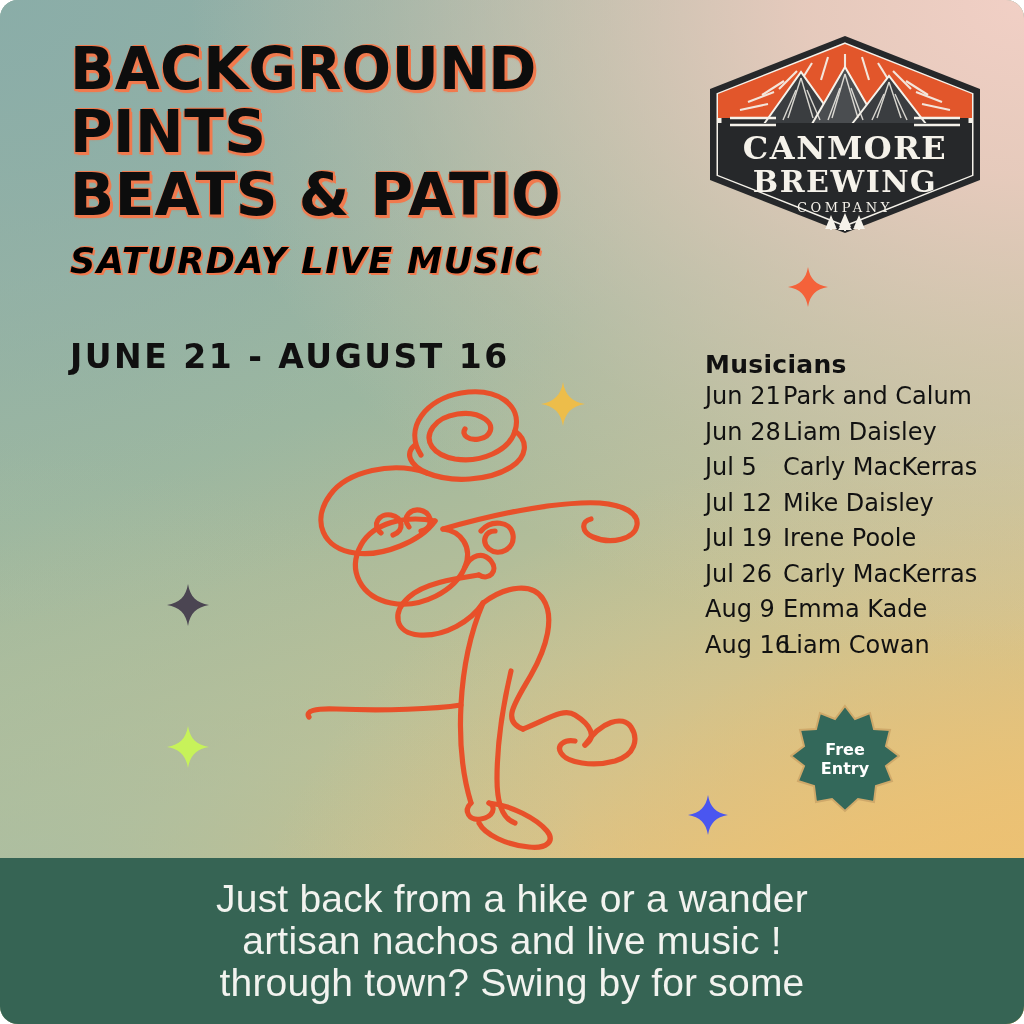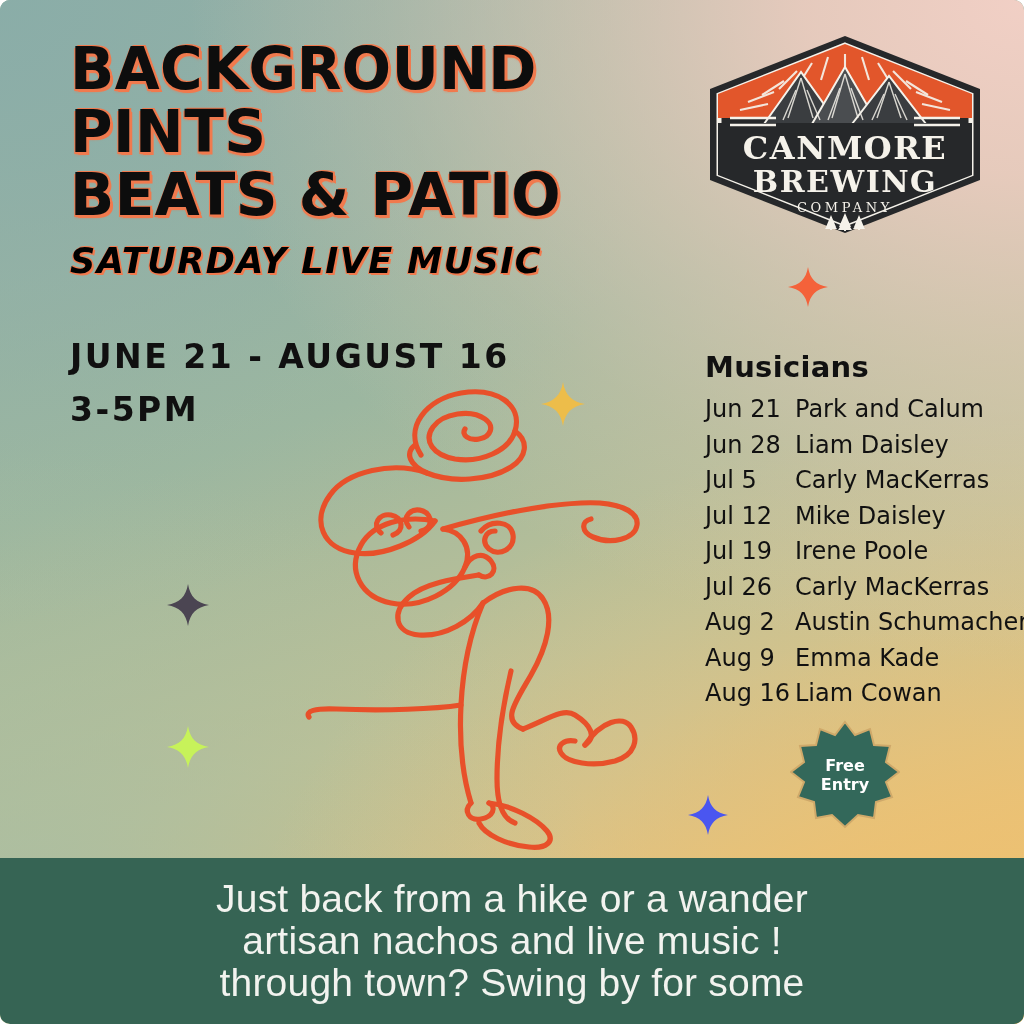--- a/index.html
+++ b/index.html
@@ -1,20 +1,20 @@
 <!DOCTYPE html>
 <html><head>
 <meta charset="utf-8">
 <style>
   html,body{margin:0;padding:0;background:#ffffff;}
   body{width:1024px;height:1024px;overflow:hidden;
        font-family:"DejaVu Sans","Liberation Sans",sans-serif;}
 
   #poster{position:relative;width:1024px;height:1024px;overflow:hidden;
-          border-radius:10px;background:#a8bfa6;}
+          border-radius:18px;background:#a8bfa6;}
 
   
   .bg-layer{position:absolute;inset:0;}
   .bg-base{background:linear-gradient(160deg,#8dada7 0%,#9db79f 38%,#bfc196 62%,#e5c27a 85%,#eec06d 100%);}
   .bg-pink{background:radial-gradient(120% 95% at 100% 0%,
               rgba(243,208,198,0.98) 0%,
               rgba(240,205,192,0.88) 18%,
               rgba(231,203,183,0.60) 36%,
               rgba(226,200,175,0.28) 52%,
               rgba(226,200,175,0.0) 68%);}
@@ -47,28 +47,28 @@
 
   #dates{position:absolute;left:70px;top:330px;width:560px;}
   .date-line{font-weight:bold;font-size:33px;line-height:53px;
              letter-spacing:2.5px;color:#101010;}
 
   
   #logo{position:absolute;left:700px;top:32px;width:290px;height:205px;}
 
   
   #musicians{position:absolute;left:705px;top:350px;width:300px;}
-  #musicians-title{font-weight:bold;font-size:29px;color:#111;margin-bottom:8px;
+  #musicians-title{font-weight:bold;font-size:25px;color:#111;
                    letter-spacing:0.3px;}
-  .m-row{display:flex;font-size:24px;line-height:35.5px;color:#111;font-weight:500;gap:12px;}
+  .m-row{display:flex;font-size:24px;line-height:35.5px;color:#111;font-weight:500;}
   .m-date{width:78px;flex:0 0 78px;white-space:nowrap;}
   .m-name{white-space:nowrap;}
 
   
-  #free-badge{position:absolute;left:790px;top:720px;width:110px;height:110px;}
+  #free-badge{position:absolute;left:790px;top:704px;width:110px;height:110px;}
   #free-badge .fb-text{position:absolute;inset:0;display:flex;flex-direction:column;
         align-items:center;justify-content:center;color:#ffffff;font-weight:bold;
         font-size:16px;line-height:19px;text-align:center;}
 
   
   .sparkle{position:absolute;}
 
   
   #lineart{position:absolute;left:275px;top:375px;width:400px;height:480px;}
 
@@ -94,21 +94,20 @@
 
   <div id="headline">
     <div class="hl-line">BACKGROUND</div>
     <div class="hl-line">PINTS</div>
     <div class="hl-line">BEATS &amp; PATIO</div>
     <div id="subhead">SATURDAY LIVE MUSIC</div>
   </div>
 
   <div id="dates">
     <div class="date-line">JUNE 21 - AUGUST 16</div>
-    <div class="date-line">3-5PM</div>
   </div>
 
   <div id="logo">
     <svg viewBox="0 0 290 205" width="290" height="205">
       <defs>
         <clipPath id="hexclip">
           <path d="M145 12 L272 62 L272 143 L145 193 L18 143 L18 62 Z"></path>
         </clipPath>
       </defs>
 
@@ -201,24 +200,20 @@
         </div>
         <div class="m-row">
           <span class="m-date">Jul 19</span>
           <span class="m-name">Irene Poole</span>
         </div>
         <div class="m-row">
           <span class="m-date">Jul 26</span>
           <span class="m-name">Carly MacKerras</span>
         </div>
         <div class="m-row">
-          <span class="m-date">Aug 2</span>
-          <span class="m-name">Austin Schumacher</span>
-        </div>
-        <div class="m-row">
           <span class="m-date">Aug 9</span>
           <span class="m-name">Emma Kade</span>
         </div>
         <div class="m-row">
           <span class="m-date">Aug 16</span>
           <span class="m-name">Liam Cowan</span>
         </div>
       </div>
   </div>
 

